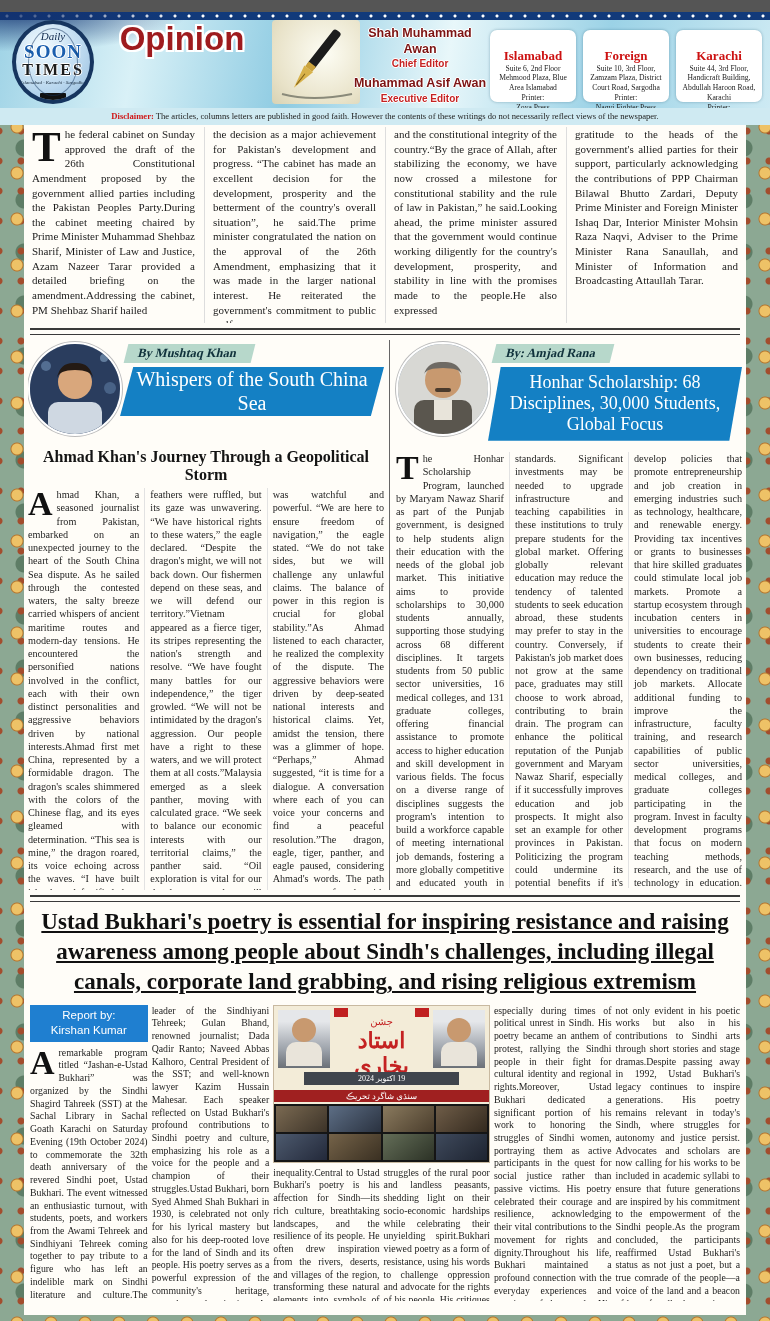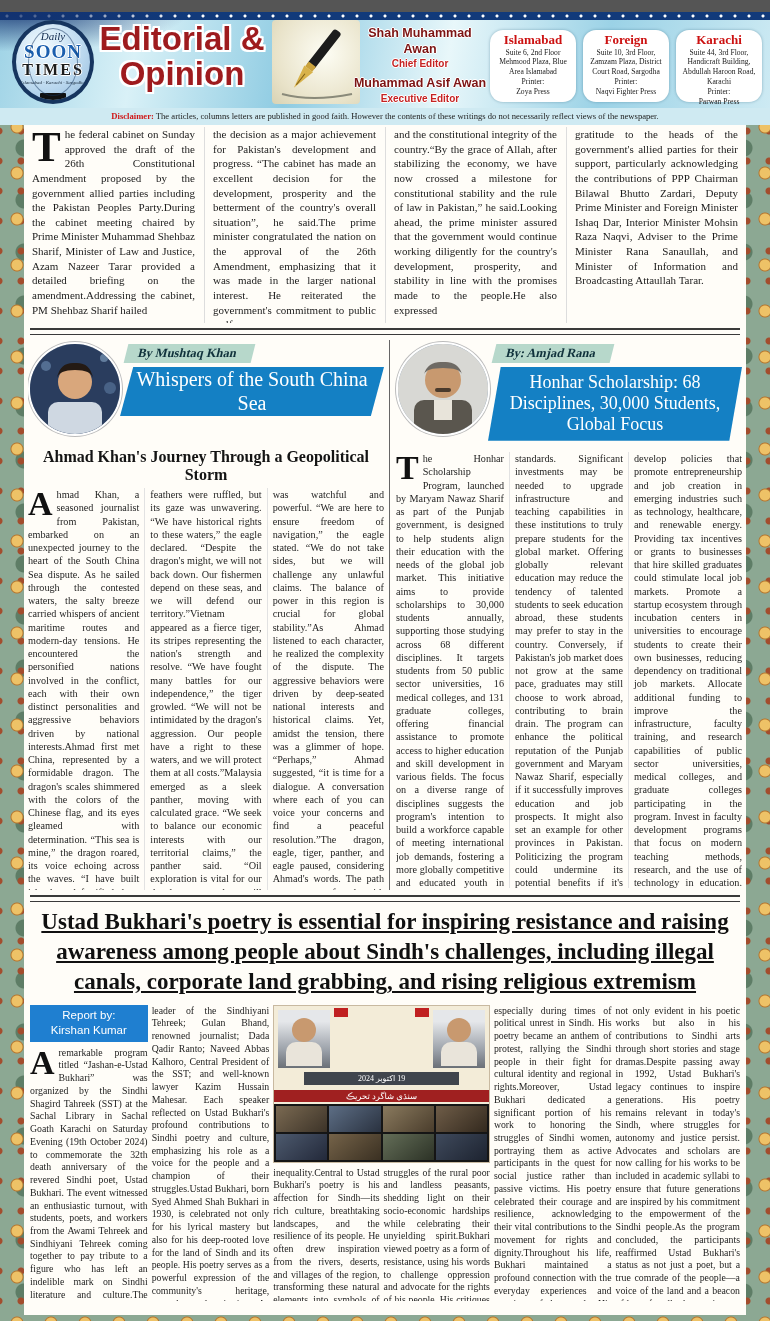--- a/index.html
+++ b/index.html
@@ -39,22 +39,22 @@
   .ed-title .l2{font-size:33px;line-height:1.05;}
   .pen{position:absolute;left:272px;top:8px;width:88px;height:84px;
     background:radial-gradient(circle at 60% 40%,#fdfdf4,#e8e2c8 70%,#d8d2b4);border-radius:4px;}
   .editors{position:absolute;left:352px;top:14px;width:136px;text-align:center;z-index:2;}
   .editors .nm{font-weight:bold;font-size:12.5px;color:#7c1414;line-height:1.25;
     font-family:"Liberation Sans",sans-serif;
     text-shadow:-1px 0 #fff,1px 0 #fff,0 -1px #fff,0 1px #fff;}
   .editors .rl{font-weight:bold;font-size:10px;color:#c52222;line-height:1.3;margin-bottom:6px;
     font-family:"Liberation Sans",sans-serif;
     text-shadow:-1px 0 #fff,1px 0 #fff,0 -1px #fff,0 1px #fff;}
-  .office{position:absolute;top:18px;width:86px;height:72px;background:#fff;border-radius:13px;
-    text-align:center;padding:2px 3px;box-sizing:border-box;box-shadow:0 0 3px rgba(0,60,90,.35);}
+  .office{position:absolute;top:18px;width:86px;height:72px;background:#fff;border-radius:7px;
+    text-align:center;padding:18px 3px;box-sizing:border-box;box-shadow:0 0 3px rgba(0,60,90,.35);}
   .office .city{color:#cc1111;font-weight:bold;font-size:13px;line-height:1.2;}
   .office .addr{font-size:7.6px;color:#222;line-height:1.3;}
   .office .prn{font-size:7.6px;color:#222;line-height:1.3;}
   .o1{left:490px}.o2{left:583px}.o3{left:676px}
   
   .disclaimer{position:absolute;top:96px;left:0;width:770px;height:17px;background:#cfeaf2;
     font-size:8.6px;color:#222;text-align:center;line-height:17px;}
   .disclaimer b{color:#d01616;}
   
   .sheet{position:absolute;top:113px;left:24px;width:722px;height:1190px;background:#fffdf8;
@@ -139,21 +139,20 @@
   <div class="header">
     <div class="logo">
       <div class="daily">Daily</div>
       <div class="soon">SOON</div>
       <div class="times">TIMES</div>
       <div class="tagline">Islamabad · Karachi · Sargodha</div>
       <span class="badge"></span>
     </div>
 
     <div class="ed-title">
-      <div class="l1">Editorial  &amp;</div>
       <div class="l2">Opinion</div>
     </div>
 
     <div class="pen">
       <svg width="88" height="84" viewBox="0 0 88 84">
         <g transform="rotate(38 44 42)">
           <rect x="38" y="4" width="9" height="46" rx="3" fill="#1c1c1c"></rect>
           <rect x="38" y="46" width="9" height="6" fill="#caa23c"></rect>
           <polygon points="42.5,76 37,52 48,52" fill="#d8b24a"></polygon>
           <line x1="42.5" y1="58" x2="42.5" y2="72" stroke="#7a5a14" stroke-width="1"></line>
@@ -268,20 +267,24 @@
       </div>
 
       <div class="bcol">leader of the Sindhiyani Tehreek; Gulan Bhand, renowned journalist; Dada Qadir Ranto; Naveed Abbas Kalhoro, Central President of the SST; and well-known lawyer Kazim Hussain Mahesar. Each speaker reflected on Ustad Bukhari's profound contributions to Sindhi poetry and culture, emphasizing his role as a voice for the people and a champion of their struggles.Ustad Bukhari, born Syed Ahmed Shah Bukhari in 1930, is celebrated not only for his lyrical mastery but also for his deep-rooted love for the land of Sindh and its people. His poetry serves as a powerful expression of the community's heritage, struggles, and aspirations. As the speakers noted, Ustad Bukhari's work transcended traditional poetry; it became a voice for the oppressed, embodying the spirit of resistance against social injustice and social</div>
 
       <div class="bmid">
         <div class="poster">
           <span class="pflag l"></span>
           <span class="pflag r"></span>
           <div class="pp l"></div>
           <div class="pp r"></div>
+          <div class="ptitle">
+            <div class="sm">جشن</div>
+            <div class="bg">استاد بخاري</div>
+          </div>
           <div class="pdate">19 اکتوبر 2024</div>
           <div class="pcaption">سنڌي شاگرد تحريڪ</div>
           <div class="collage">
             <div></div>
             <div></div>
             <div></div>
             <div></div>
             <div></div>
             <div></div>
             <div></div>

